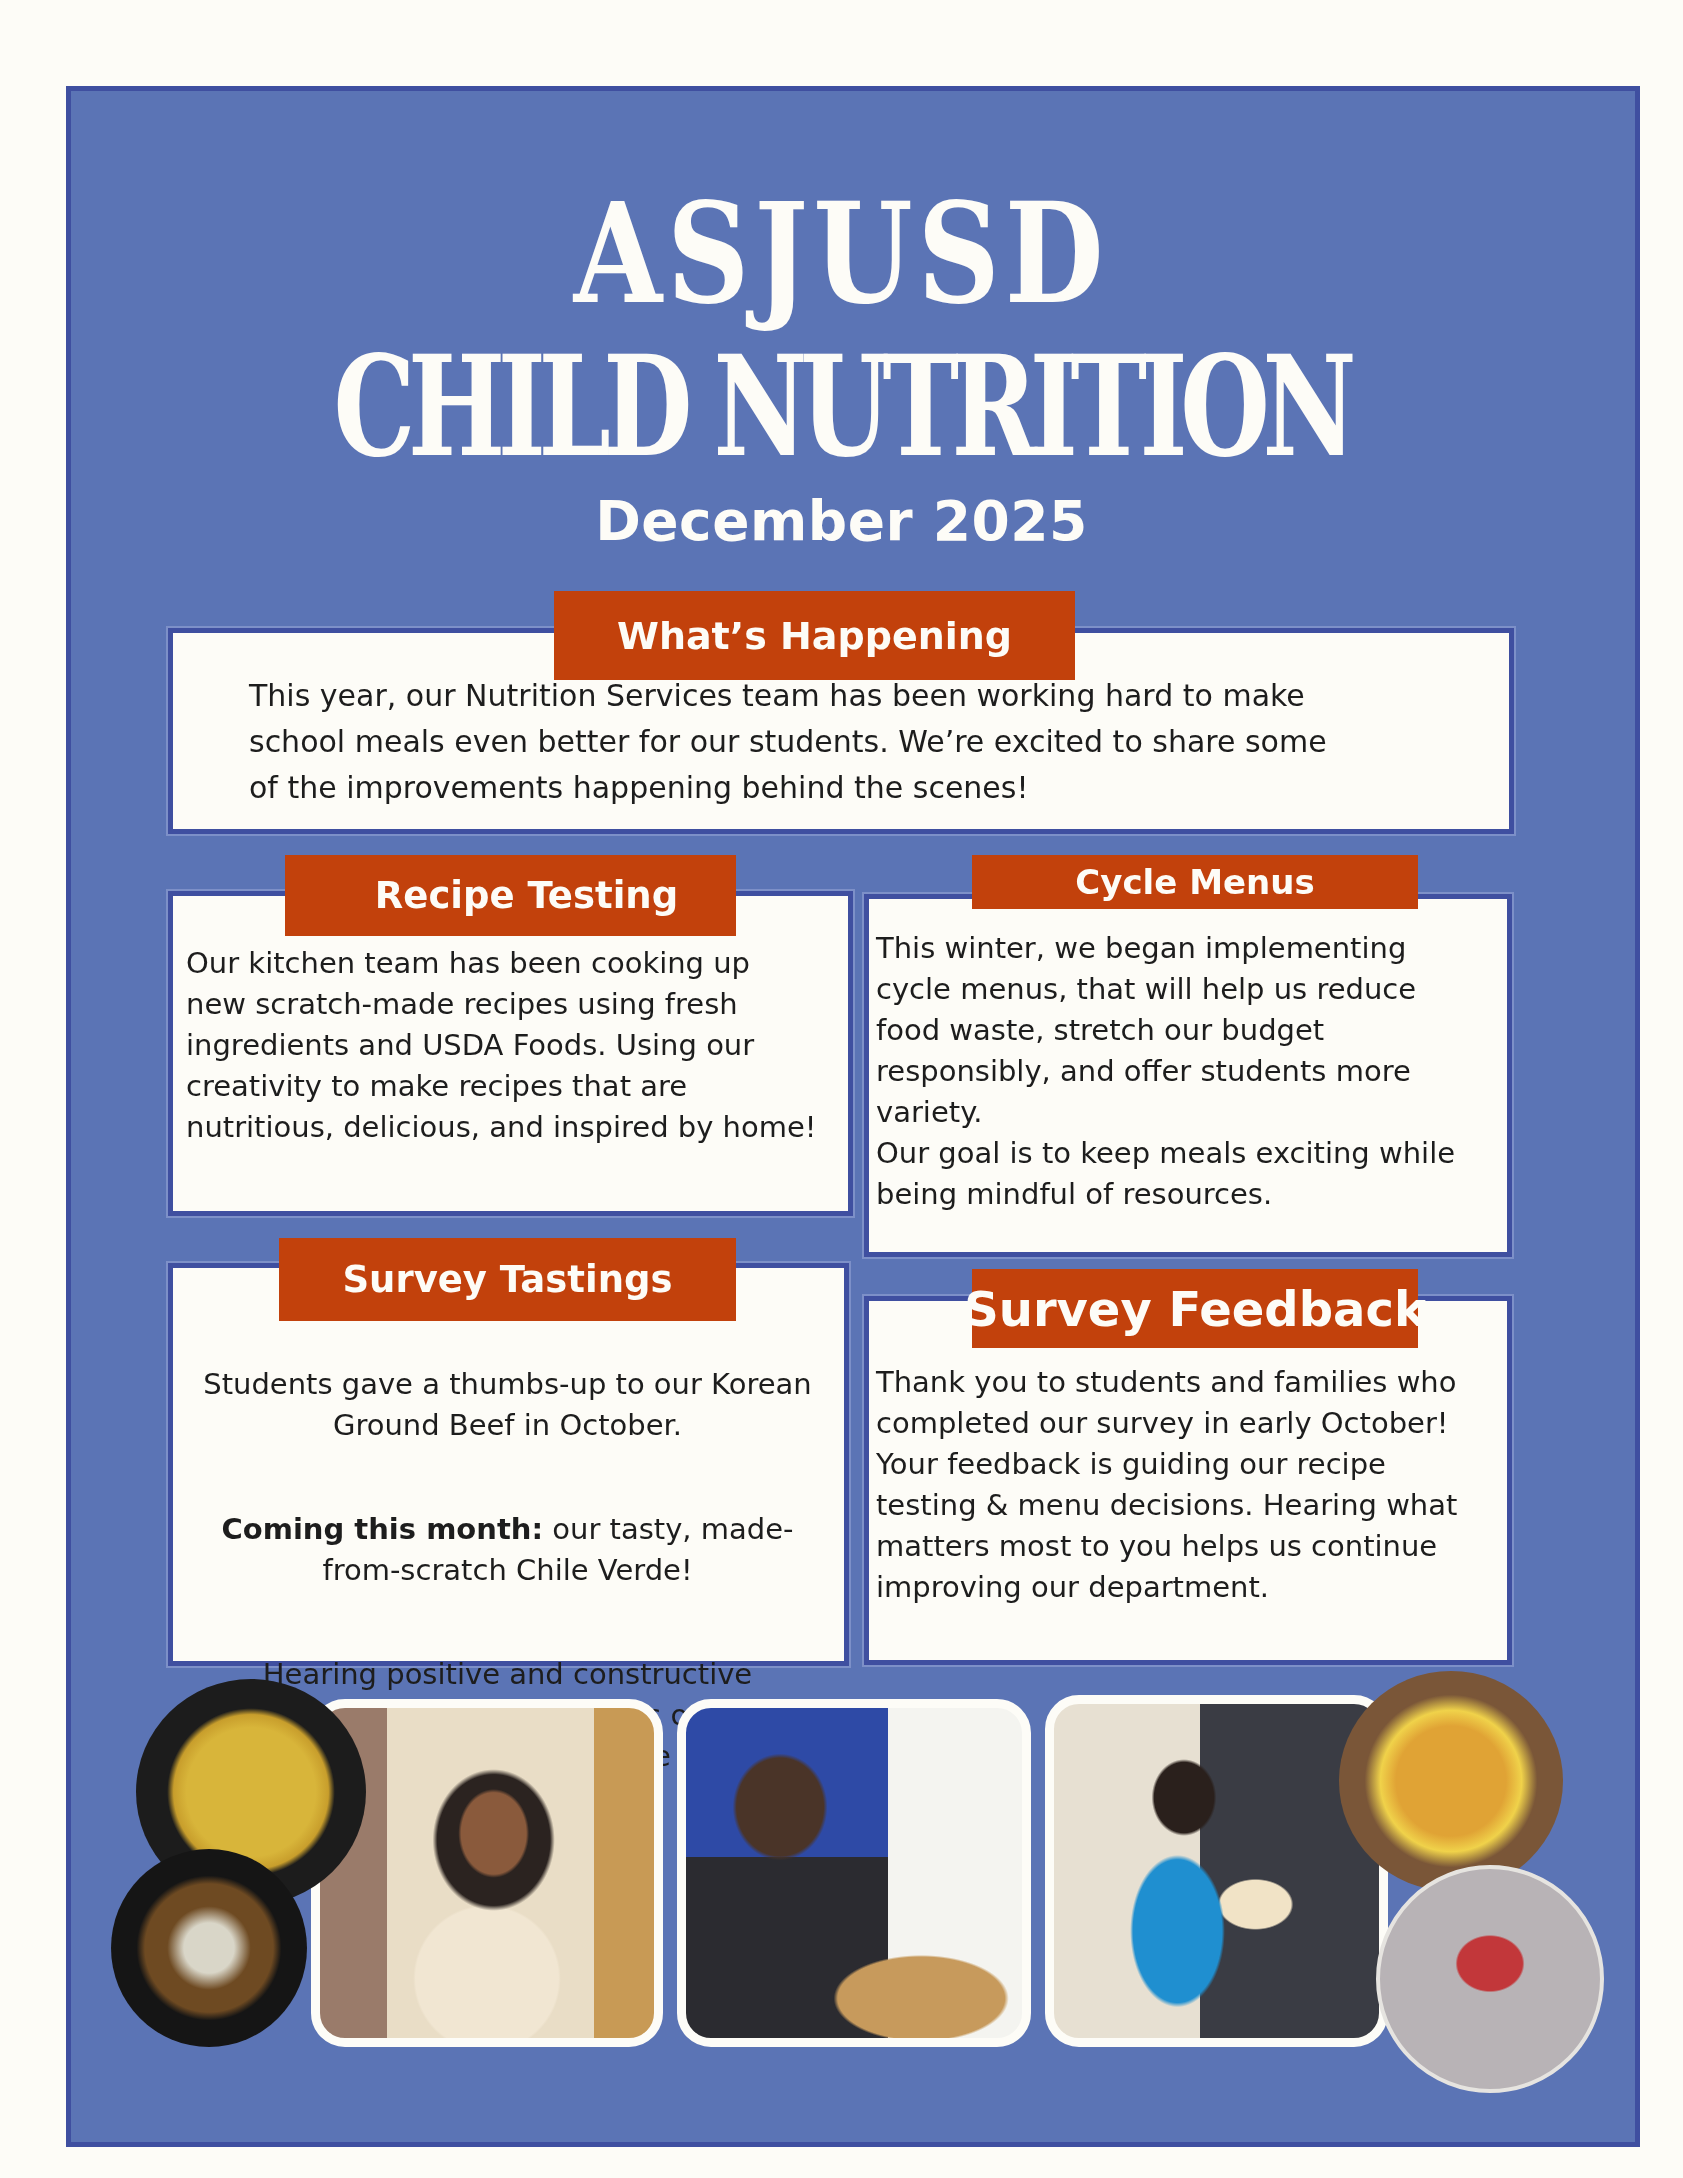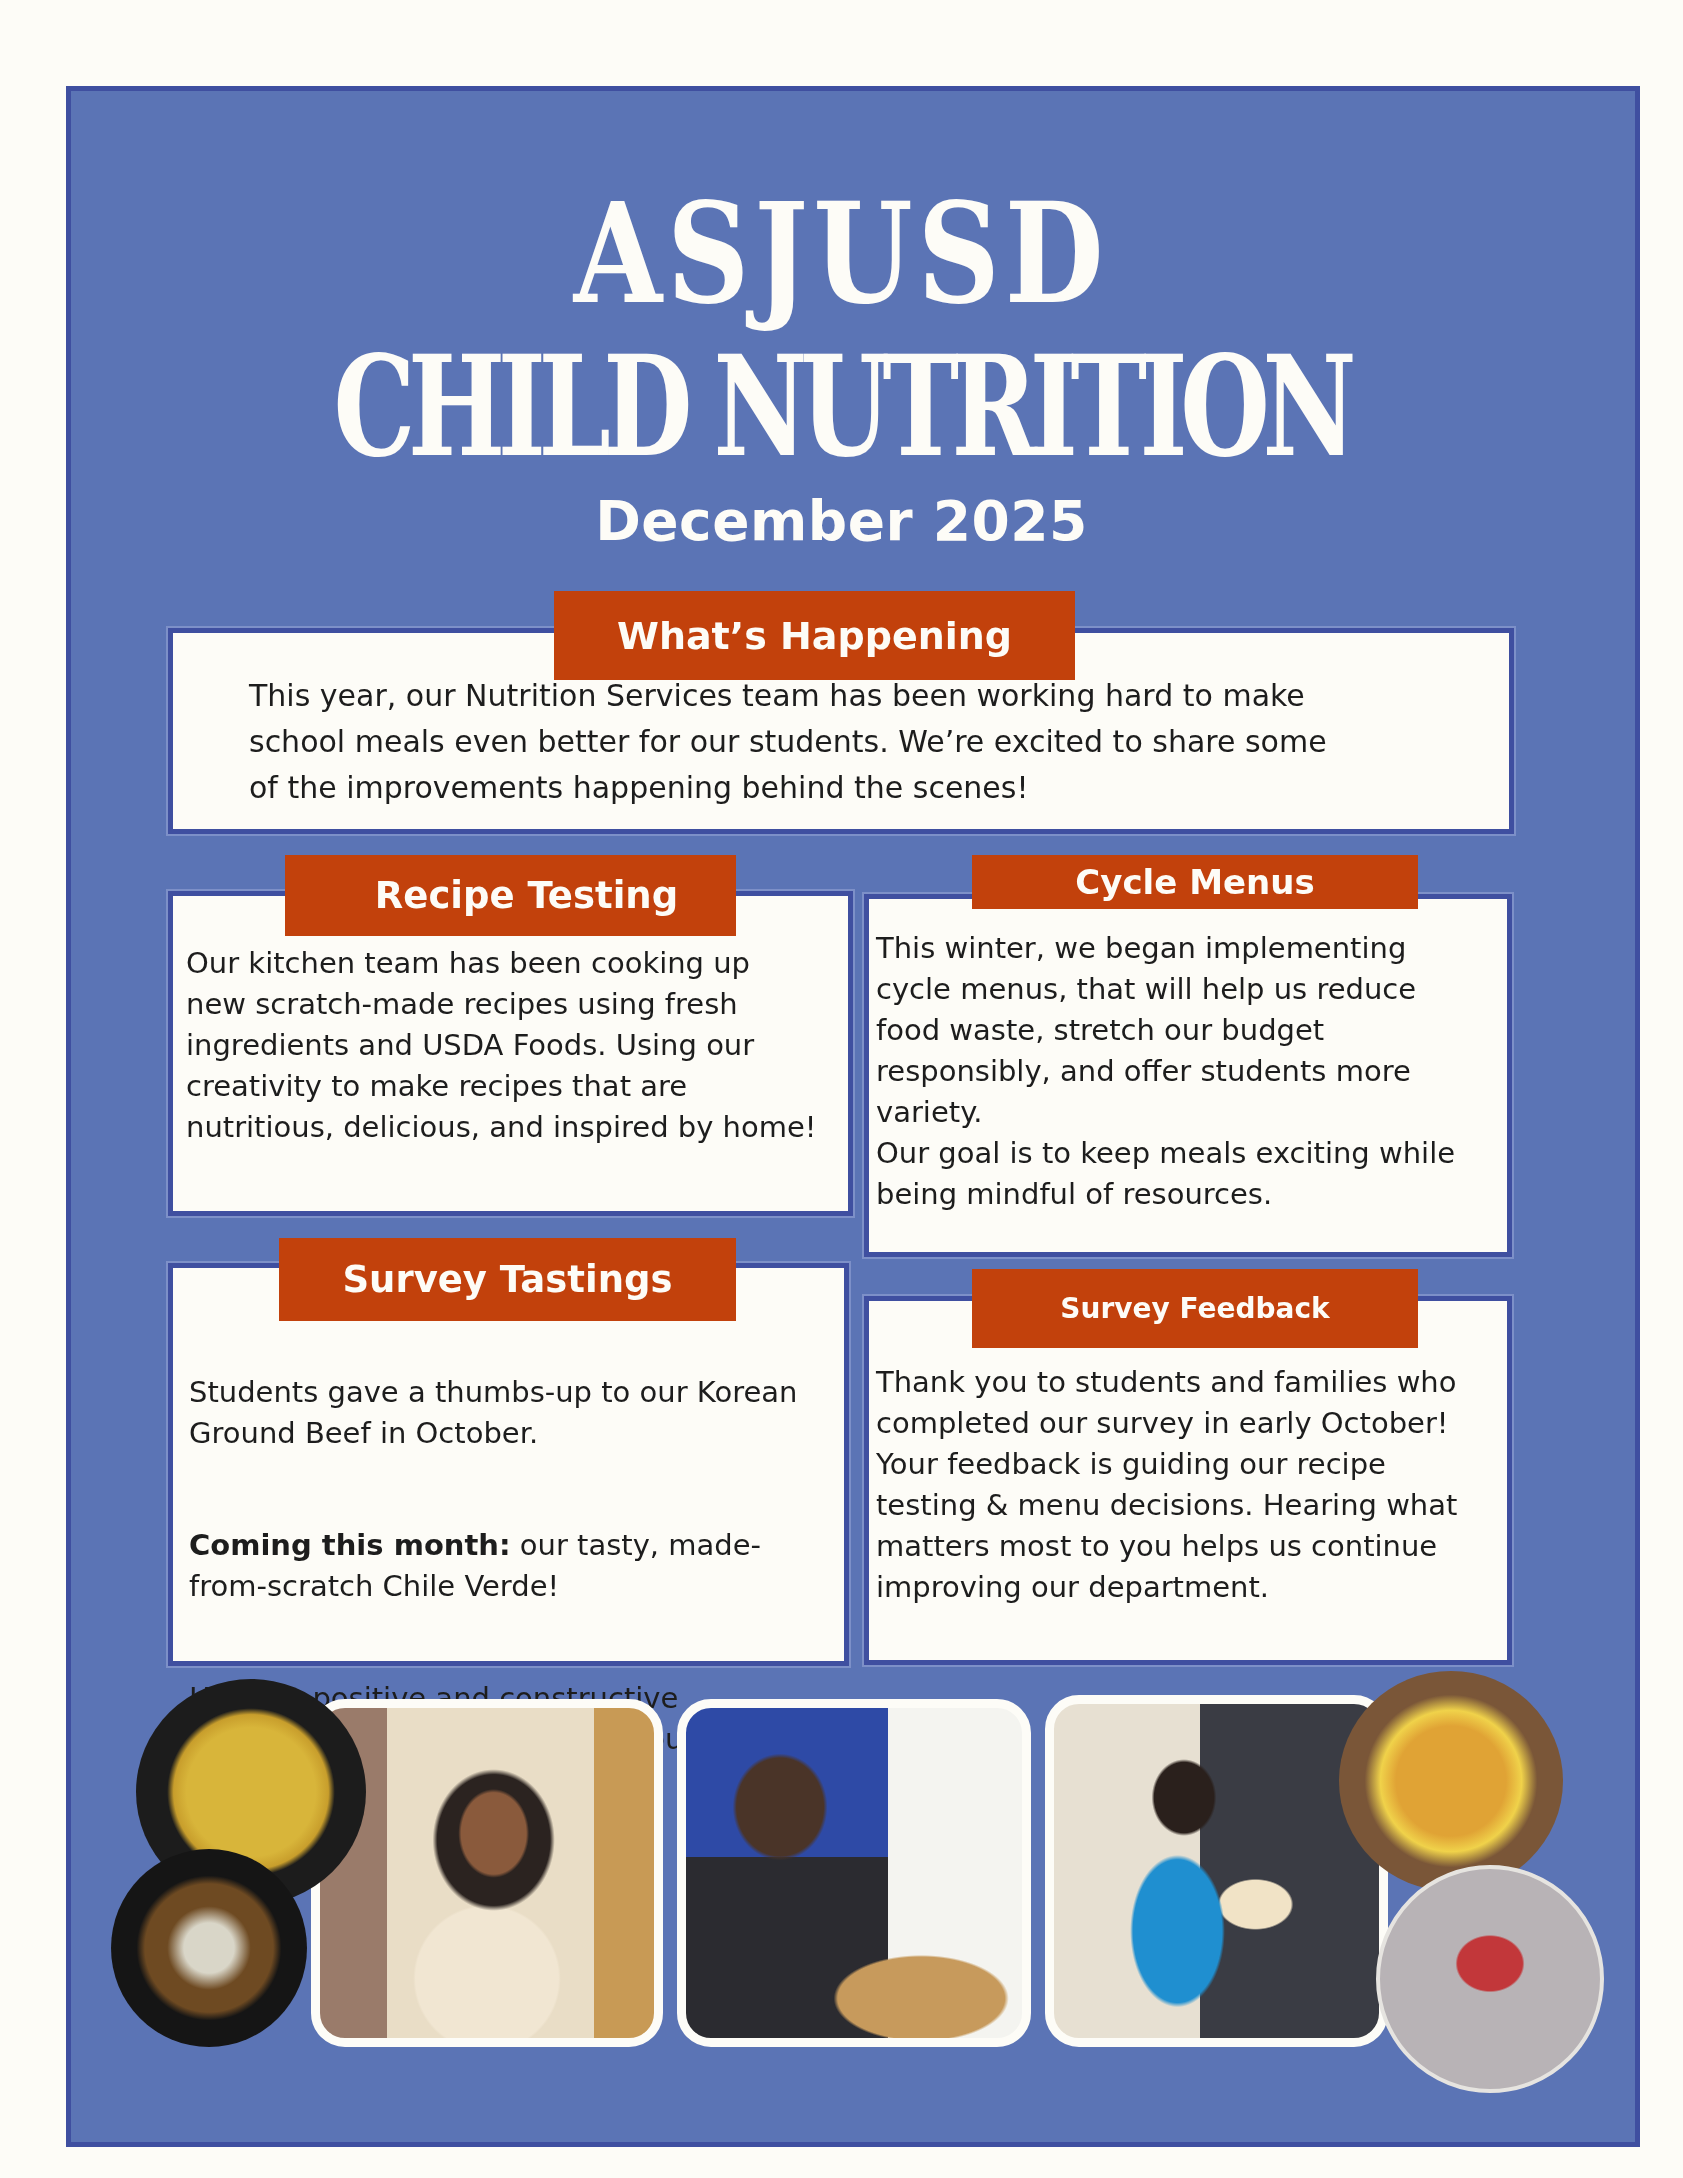--- a/index.html
+++ b/index.html
@@ -34,21 +34,21 @@
   .tab {
     position: absolute; background: #c2410c; color: #fdfcf7;
     font-family: "DejaVu Sans", sans-serif; font-weight: bold;
     display: flex; align-items: center; justify-content: center;
     white-space: nowrap;
   }
   .body-text {
     position: absolute; font-family: "DejaVu Sans", sans-serif; color: #1d1d1d;
     white-space: pre-line;
   }
-  .body-text p { margin: 8px; }
+  .body-text p { margin: 0; text-align: center; }
   .body-text b { font-weight: bold; }
 
   
   #box-happening { left: 168px; top: 628px; width: 1346px; height: 206px; }
   #tab-happening { left: 554px; top: 591px; width: 521px; height: 89px; font-size: 38px; }
   #text-happening { left: 249px; top: 673px; width: 1228px; font-size: 30px; line-height: 46px; }
 
   
   #box-recipe { left: 168px; top: 891px; width: 685px; height: 325px; }
   #tab-recipe { left: 285px; top: 855px; width: 451px; height: 81px; font-size: 37px; padding-left: 32px; }
@@ -60,21 +60,21 @@
   #text-cycle { left: 876px; top: 928px; width: 634px; font-size: 29px; line-height: 41px; }
 
   
   #box-taste { left: 168px; top: 1263px; width: 681px; height: 403px; }
   #tab-taste { left: 279px; top: 1238px; width: 457px; height: 83px; font-size: 37px; }
   #text-taste { left: 181px; top: 1323px; width: 653px; font-size: 29px; line-height: 41px; }
   #text-taste p + p { margin-top: 22px; }
 
   
   #box-survey { left: 864px; top: 1296px; width: 648px; height: 369px; }
-  #tab-survey { left: 972px; top: 1269px; width: 446px; height: 79px; font-size: 28px; }
+  #tab-survey { left: 972px; top: 1269px; width: 446px; height: 79px; font-size: 48px; }
   #text-survey { left: 876px; top: 1362px; width: 634px; font-size: 29px; line-height: 41px; }
 
   
   .photo {
     position: absolute; border: 9px solid #fdfcf7; border-radius: 34px; overflow: hidden;
   }
   #photo-1 { left: 311px; top: 1699px; width: 352px; height: 348px;
     background:
       radial-gradient(ellipse 59px 74px at 52% 38%, #8a5a3c 0 55%, transparent 60%),
       radial-gradient(ellipse 94px 109px at 52% 40%, #2b2320 0 60%, transparent 65%),

